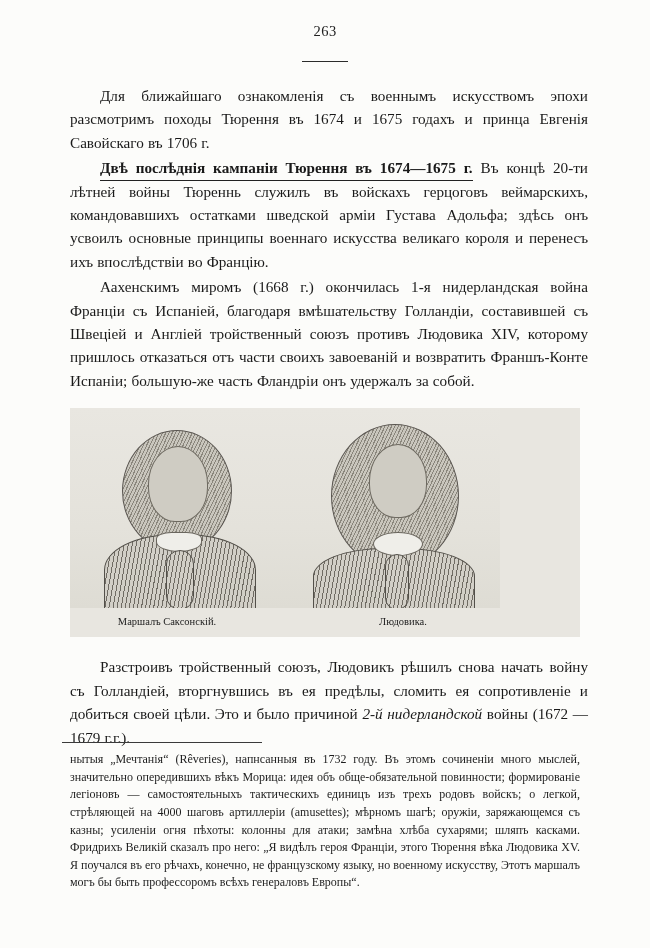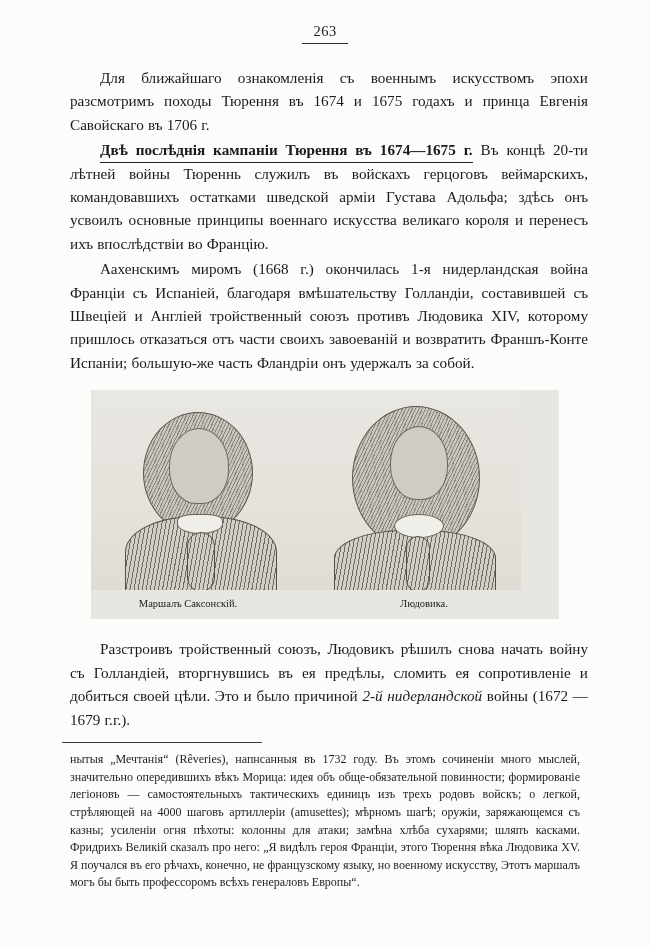--- a/index.html
+++ b/index.html
@@ -23,21 +23,21 @@
     background: #fcfcfa;
   }
   .page-number-wrap {
     text-align: center;
     padding-top: 22px;
   }
   .page-number {
     display: inline-block;
     font-size: 14.5px;
     letter-spacing: 0.5px;
-    padding-bottom: 3px;
+    padding-bottom: 21px;
     border-bottom: 1.4px solid #2b2b2b;
     min-width: 46px;
     color: #202020;
   }
   .body-text {
     margin-top: 22px;
   }
   p.para {
     margin: 0 0 2px 8px;
     text-align: justify;
@@ -54,21 +54,21 @@
   }
   .italic {
     font-style: italic;
   }
   .figure {
     margin: 16px 0 0 0;
     display: flex;
     justify-content: center;
   }
   .figure-inner {
-    width: 468px;
+    width: 510px;
     background: #e8e6e0;
     border: 0px;
     position: relative;
   }
   .figure-image {
     width: 430px;
     height: 200px;
     position: relative;
     background: linear-gradient(180deg,#e9e7e1 0%,#e4e2db 60%,#dedcd4 100%);
     overflow: hidden;

